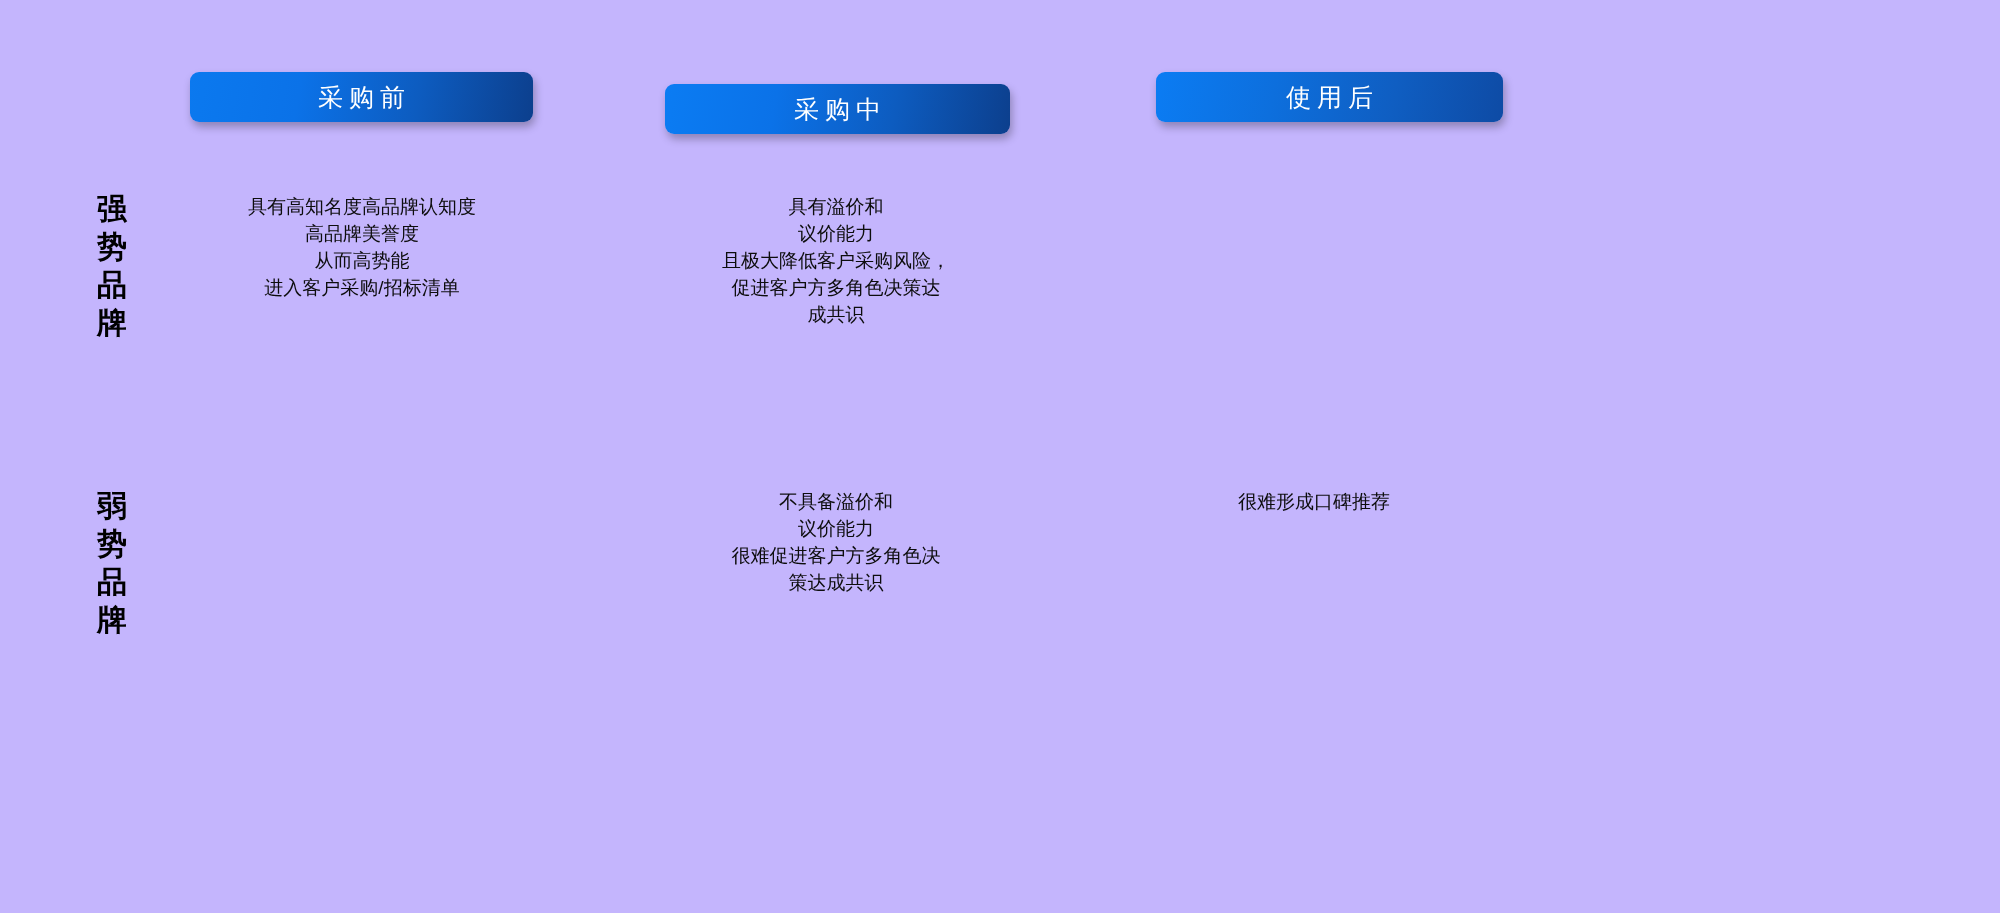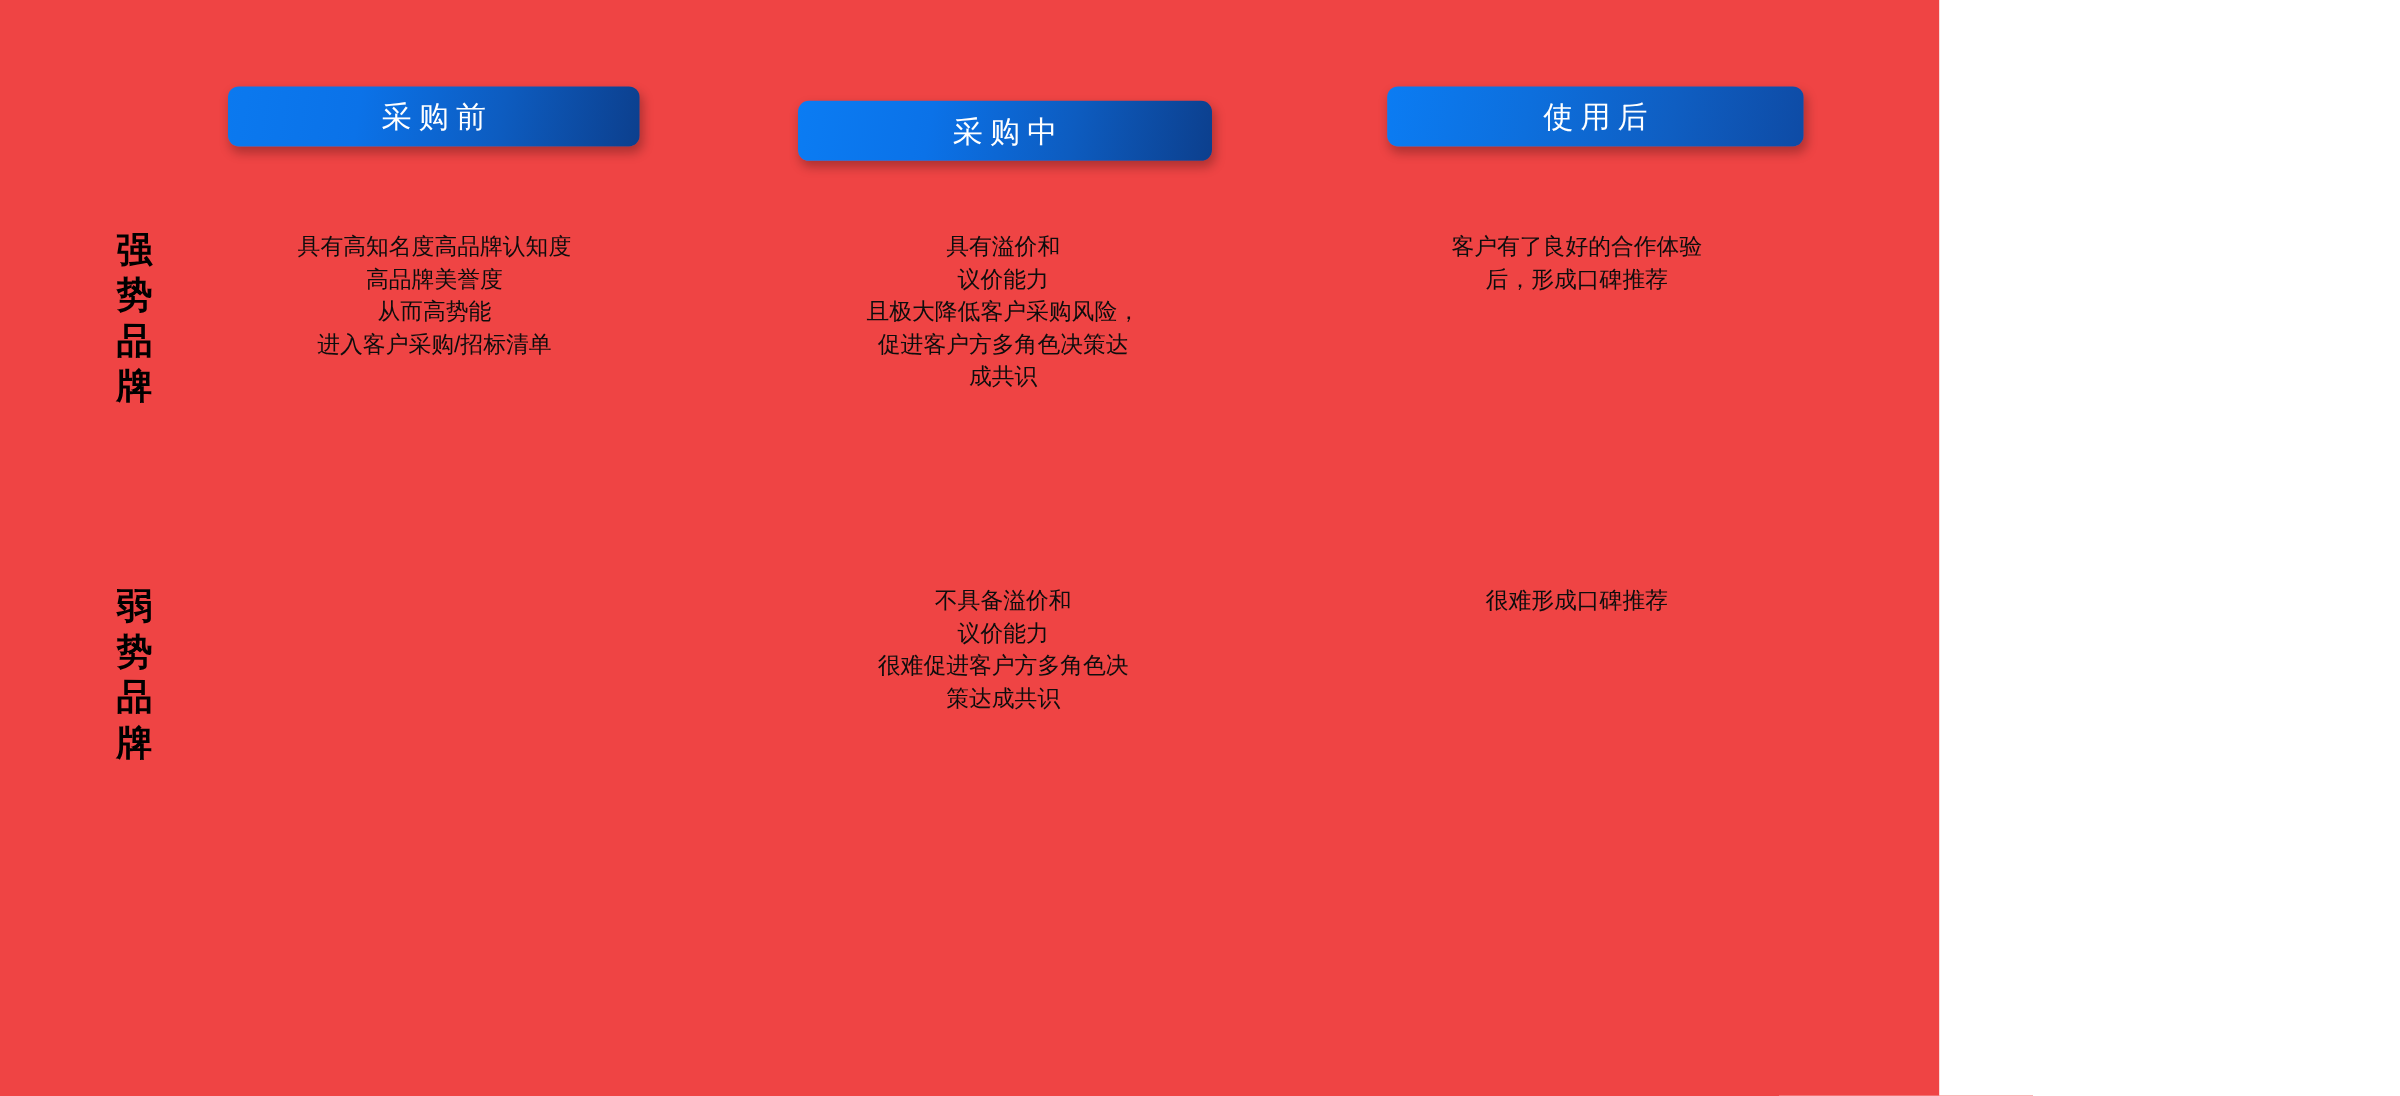--- a/index.html
+++ b/index.html
@@ -10,23 +10,23 @@
     width: 2000px;
     height: 913px;
     background: #ffffff;
     font-family: "Liberation Sans", "DejaVu Sans", sans-serif;
     overflow: hidden;
     position: relative;
   }
 
   #slide {
     position: relative;
-    width: 1616px;
+    width: 2000px;
     height: 913px;
-    background: #ef4444;
+    background: #c4b5fd;
     text-decoration: underline;
   }
 
   
   .banner {
     position: absolute;
     height: 50px;
     border-radius: 9px;
     box-shadow: 2px 5px 9px rgba(0, 0, 0, 0.28);
     display: flex;
@@ -135,22 +135,20 @@
 高品牌美誉度
 从而高势能
 进入客户采购/招标清单</div>
 
   <div class="cell cell-r1c2">具有溢价和
 议价能力
 且极大降低客户采购风险，
 促进客户方多角色决策达
 成共识</div>
 
-  <div class="cell cell-r1c3">客户有了良好的合作体验
-后，形成口碑推荐</div>
 
 
   <div class="cell cell-r2c2">不具备溢价和
 议价能力
 很难促进客户方多角色决
 策达成共识</div>
 
   <div class="cell cell-r2c3">很难形成口碑推荐</div>
 
 </div>

